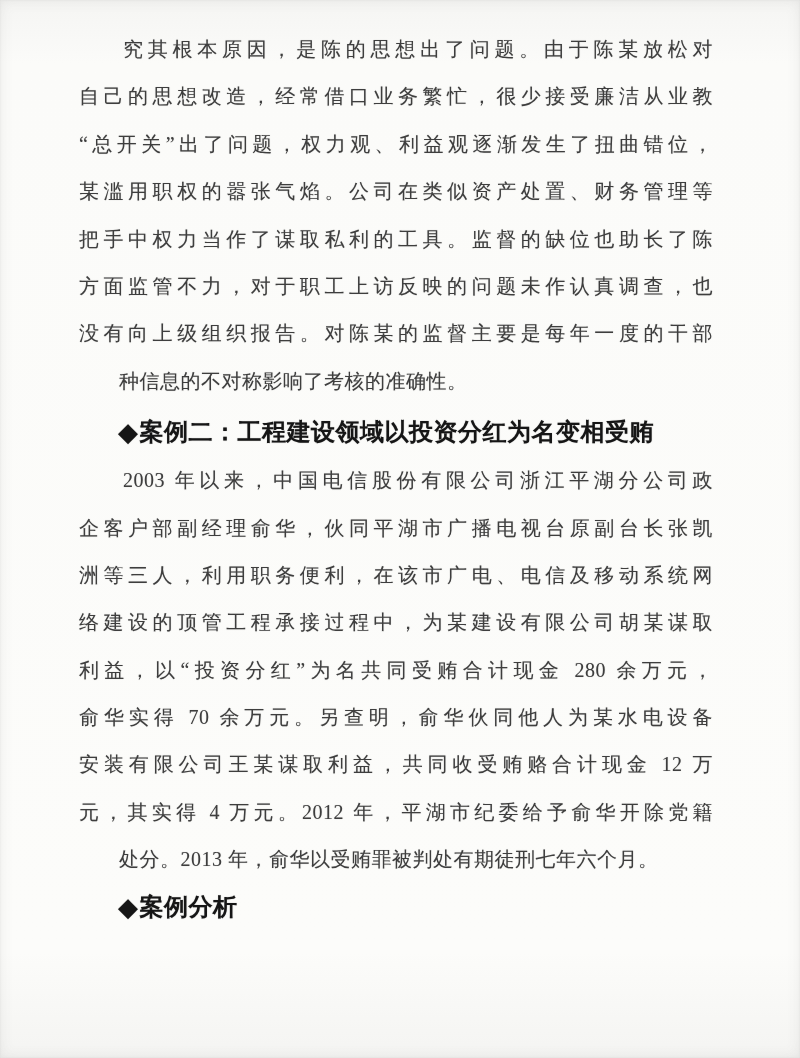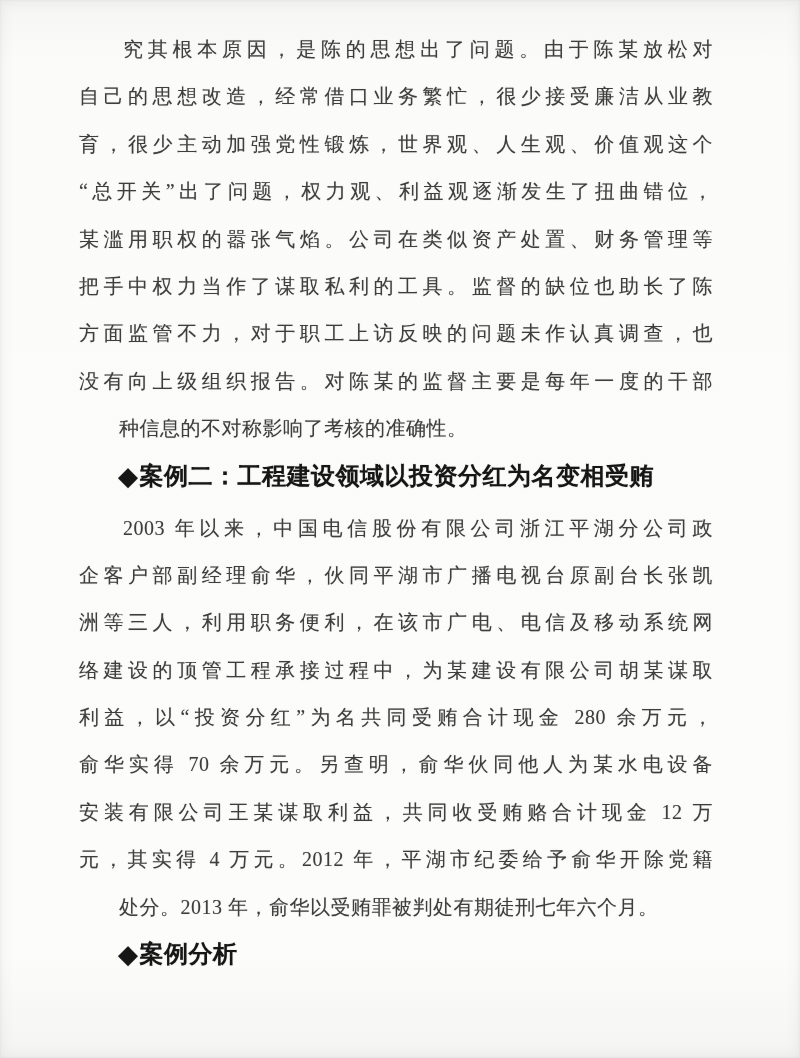--- a/index.html
+++ b/index.html
@@ -42,21 +42,21 @@
   }
   .line.first {
     text-indent: 44px;
   }
   .line.last {
     text-align-last: left;
     margin-left: 40px;
   }
   .heading {
     height: 52px;
-    line-height: 44px;
+    line-height: 52px;
     padding-left: 39px;
     font-family: "Liberation Sans", "DejaVu Sans", sans-serif;
     font-weight: bold;
     font-size: 24px;
     letter-spacing: 0.5px;
     color: #161616;
     text-shadow: 0 0 1px rgba(20,20,20,0.4);
     white-space: nowrap;
   }
   .heading.analysis {
@@ -72,21 +72,20 @@
 </style>
 </head>
 <body>
 
 <div class="page">
   <div class="content">
 
     <div class="para">
       <span class="line first">究其根本原因，是陈的思想出了问题。由于陈某放松对</span>
       <span class="line">自己的思想改造，经常借口业务繁忙，很少接受廉洁从业教</span>
-      <span class="line">育，很少主动加强党性锻炼，世界观、人生观、价值观这个</span>
       <span class="line">“总开关”出了问题，权力观、利益观逐渐发生了扭曲错位，</span>
       <span class="line">某滥用职权的嚣张气焰。公司在类似资产处置、财务管理等</span>
       <span class="line">把手中权力当作了谋取私利的工具。监督的缺位也助长了陈</span>
       <span class="line">方面监管不力，对于职工上访反映的问题未作认真调查，也</span>
       <span class="line">没有向上级组织报告。对陈某的监督主要是每年一度的干部</span>
       <span class="line last">种信息的不对称影响了考核的准确性。</span>
     </div>
 
     <div class="heading">
       <span class="bullet">◆</span><span>案例二：工程建设领域以投资分红为名变相受贿</span>

